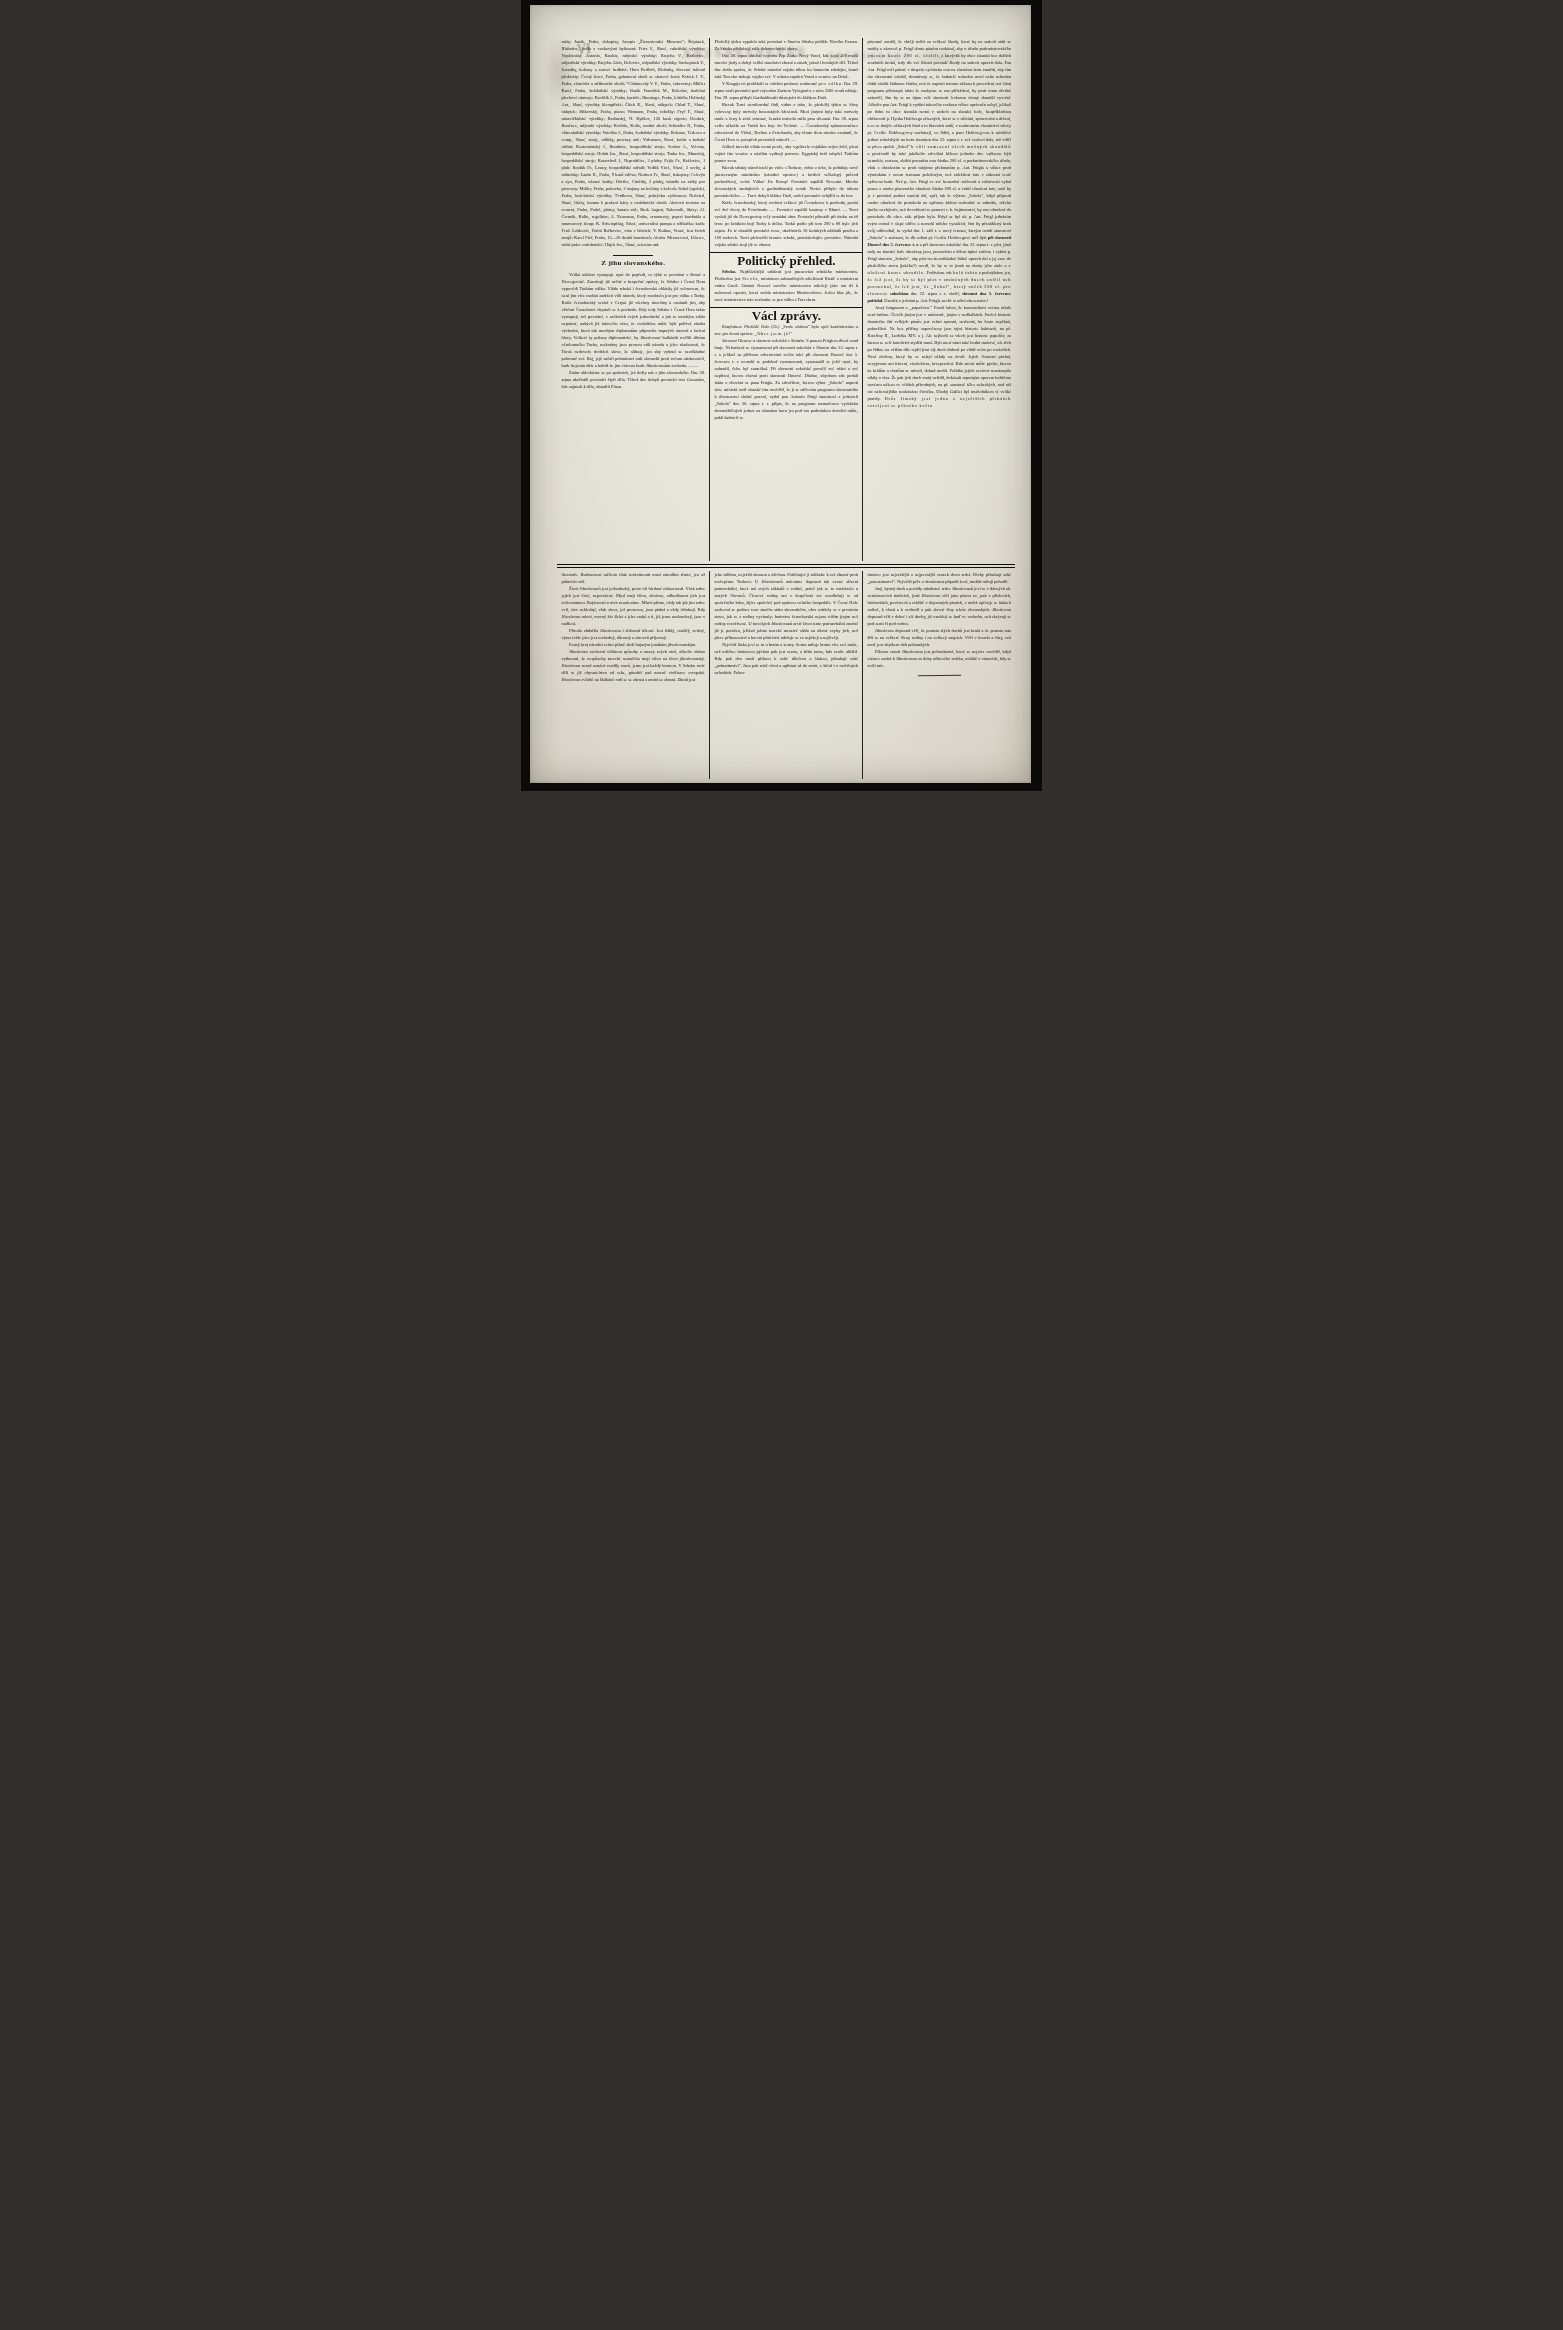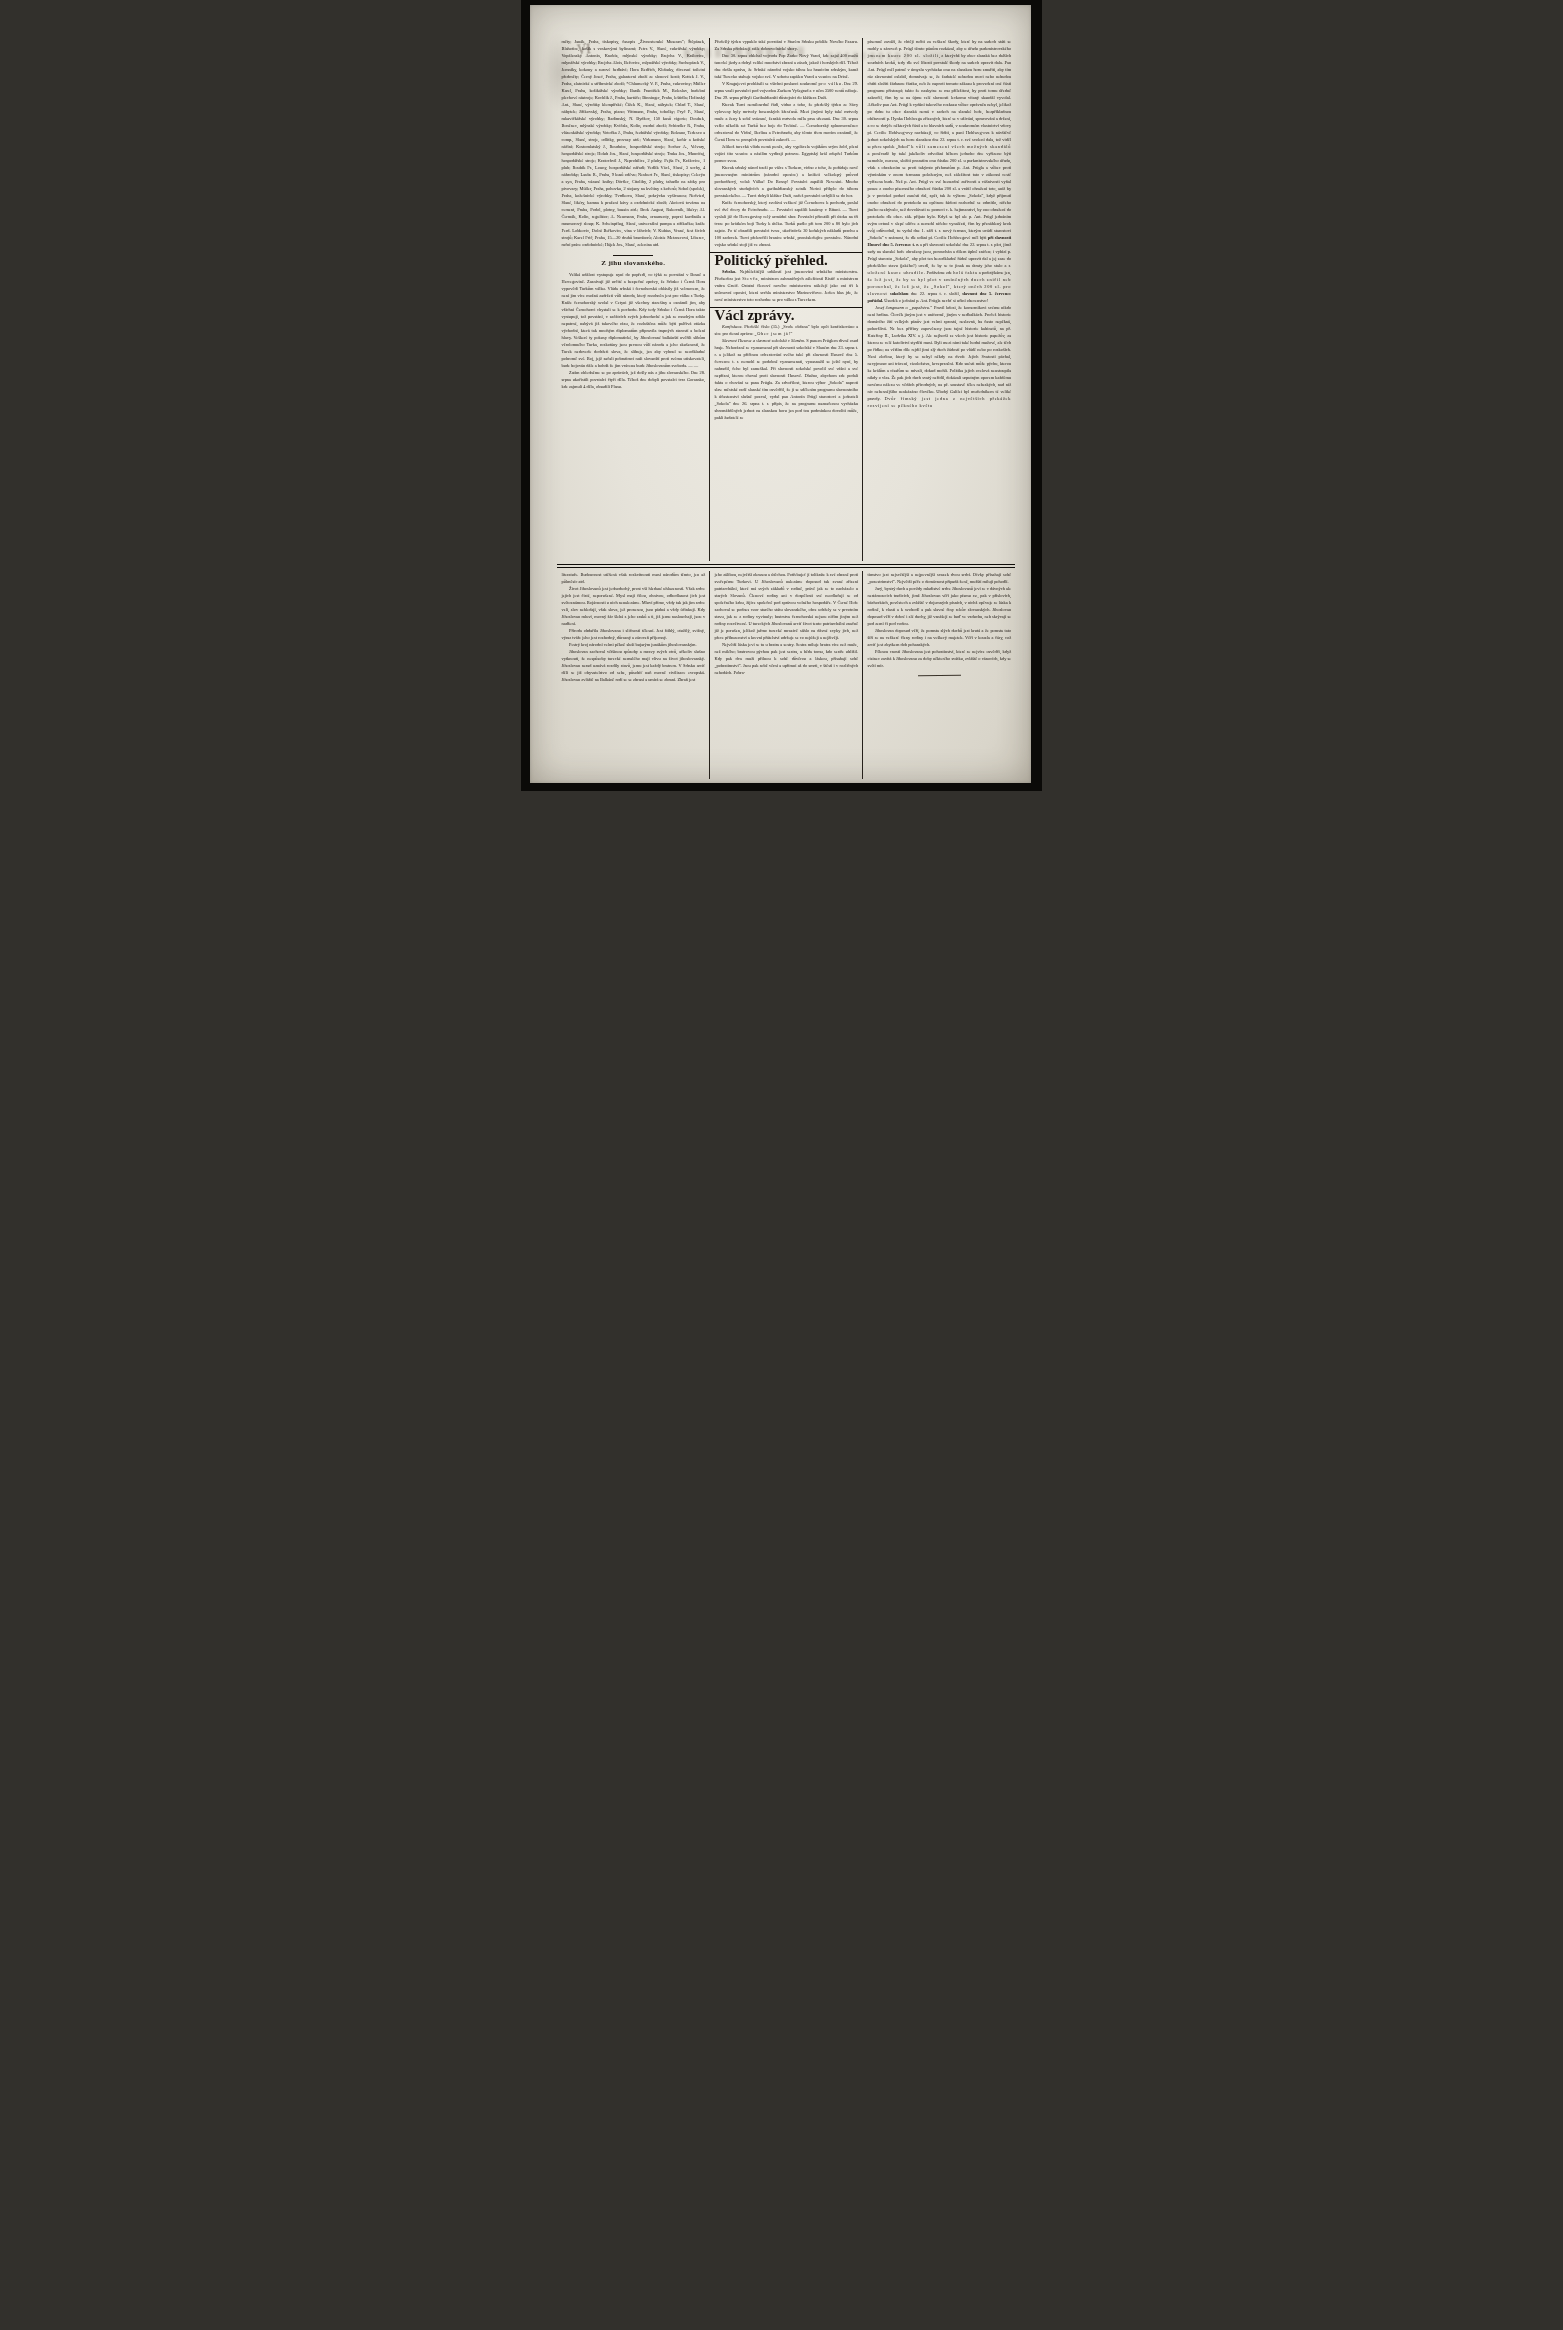--- a/index.html
+++ b/index.html
@@ -13,21 +13,21 @@
   .row-top{height:523px;display:flex;}
   .row-bottom{flex:1;display:flex;}
   .col{flex:1 1 0;padding:0 4.2px;overflow:hidden;}
   .col + .col{border-left:0.5px solid #26211b;}
   p{margin:0;text-indent:1.7em;text-align:justify;}
   p.noindent{text-indent:0;}
   .b{font-weight:bold;}
   .i{font-style:italic;}
   .sp{letter-spacing:0.7px;}
   .h-small{font-size:7px;font-weight:bold;text-align:center;text-indent:0;margin:4.2px 0 3.7px;letter-spacing:0.3px;}
-  .h-large{font-size:15px;font-weight:bold;text-align:left;text-indent:0;margin:3.7px 0 4.2px;}
+  .h-large{font-size:13px;font-weight:bold;text-align:center;text-indent:0;margin:3.7px 0 4.2px;}
   .mini-rule{width:40px;border-top:0.6px solid #1b1510;margin:7px auto 0;}
   .col-rule{border-top:0.9px solid #15110d;margin:4.2px -4.2px 2.8px;}
   .feuille-rule{border-top:1.4px solid #0f0d0a;border-bottom:0.7px solid #0f0d0a;height:1.4px;margin:3.3px 0 3.7px;}
   .end-rule{width:43px;border-top:0.7px solid #3a332a;margin:6px auto 0;transform:skewY(-.6deg);}
   .ghost{position:absolute;pointer-events:none;}
   .ghost-stamp{left:47px;top:37px;font-family:"Liberation Serif",serif;font-weight:bold;font-size:12.6px;
     color:#5e544a;opacity:.45;filter:blur(0.6px);transform:rotate(-5deg) scaleY(1.15);}
   .ghost-blur1{left:154px;top:43px;width:121px;height:9.3px;opacity:.22;filter:blur(1.4px);
     background:repeating-linear-gradient(90deg,#6e655c 0 6.5px,transparent 6.5px 10.3px);transform:rotate(-1deg);}
   .ghost-blur2{left:298px;top:47px;width:84px;height:7.5px;opacity:.16;filter:blur(1.4px);

